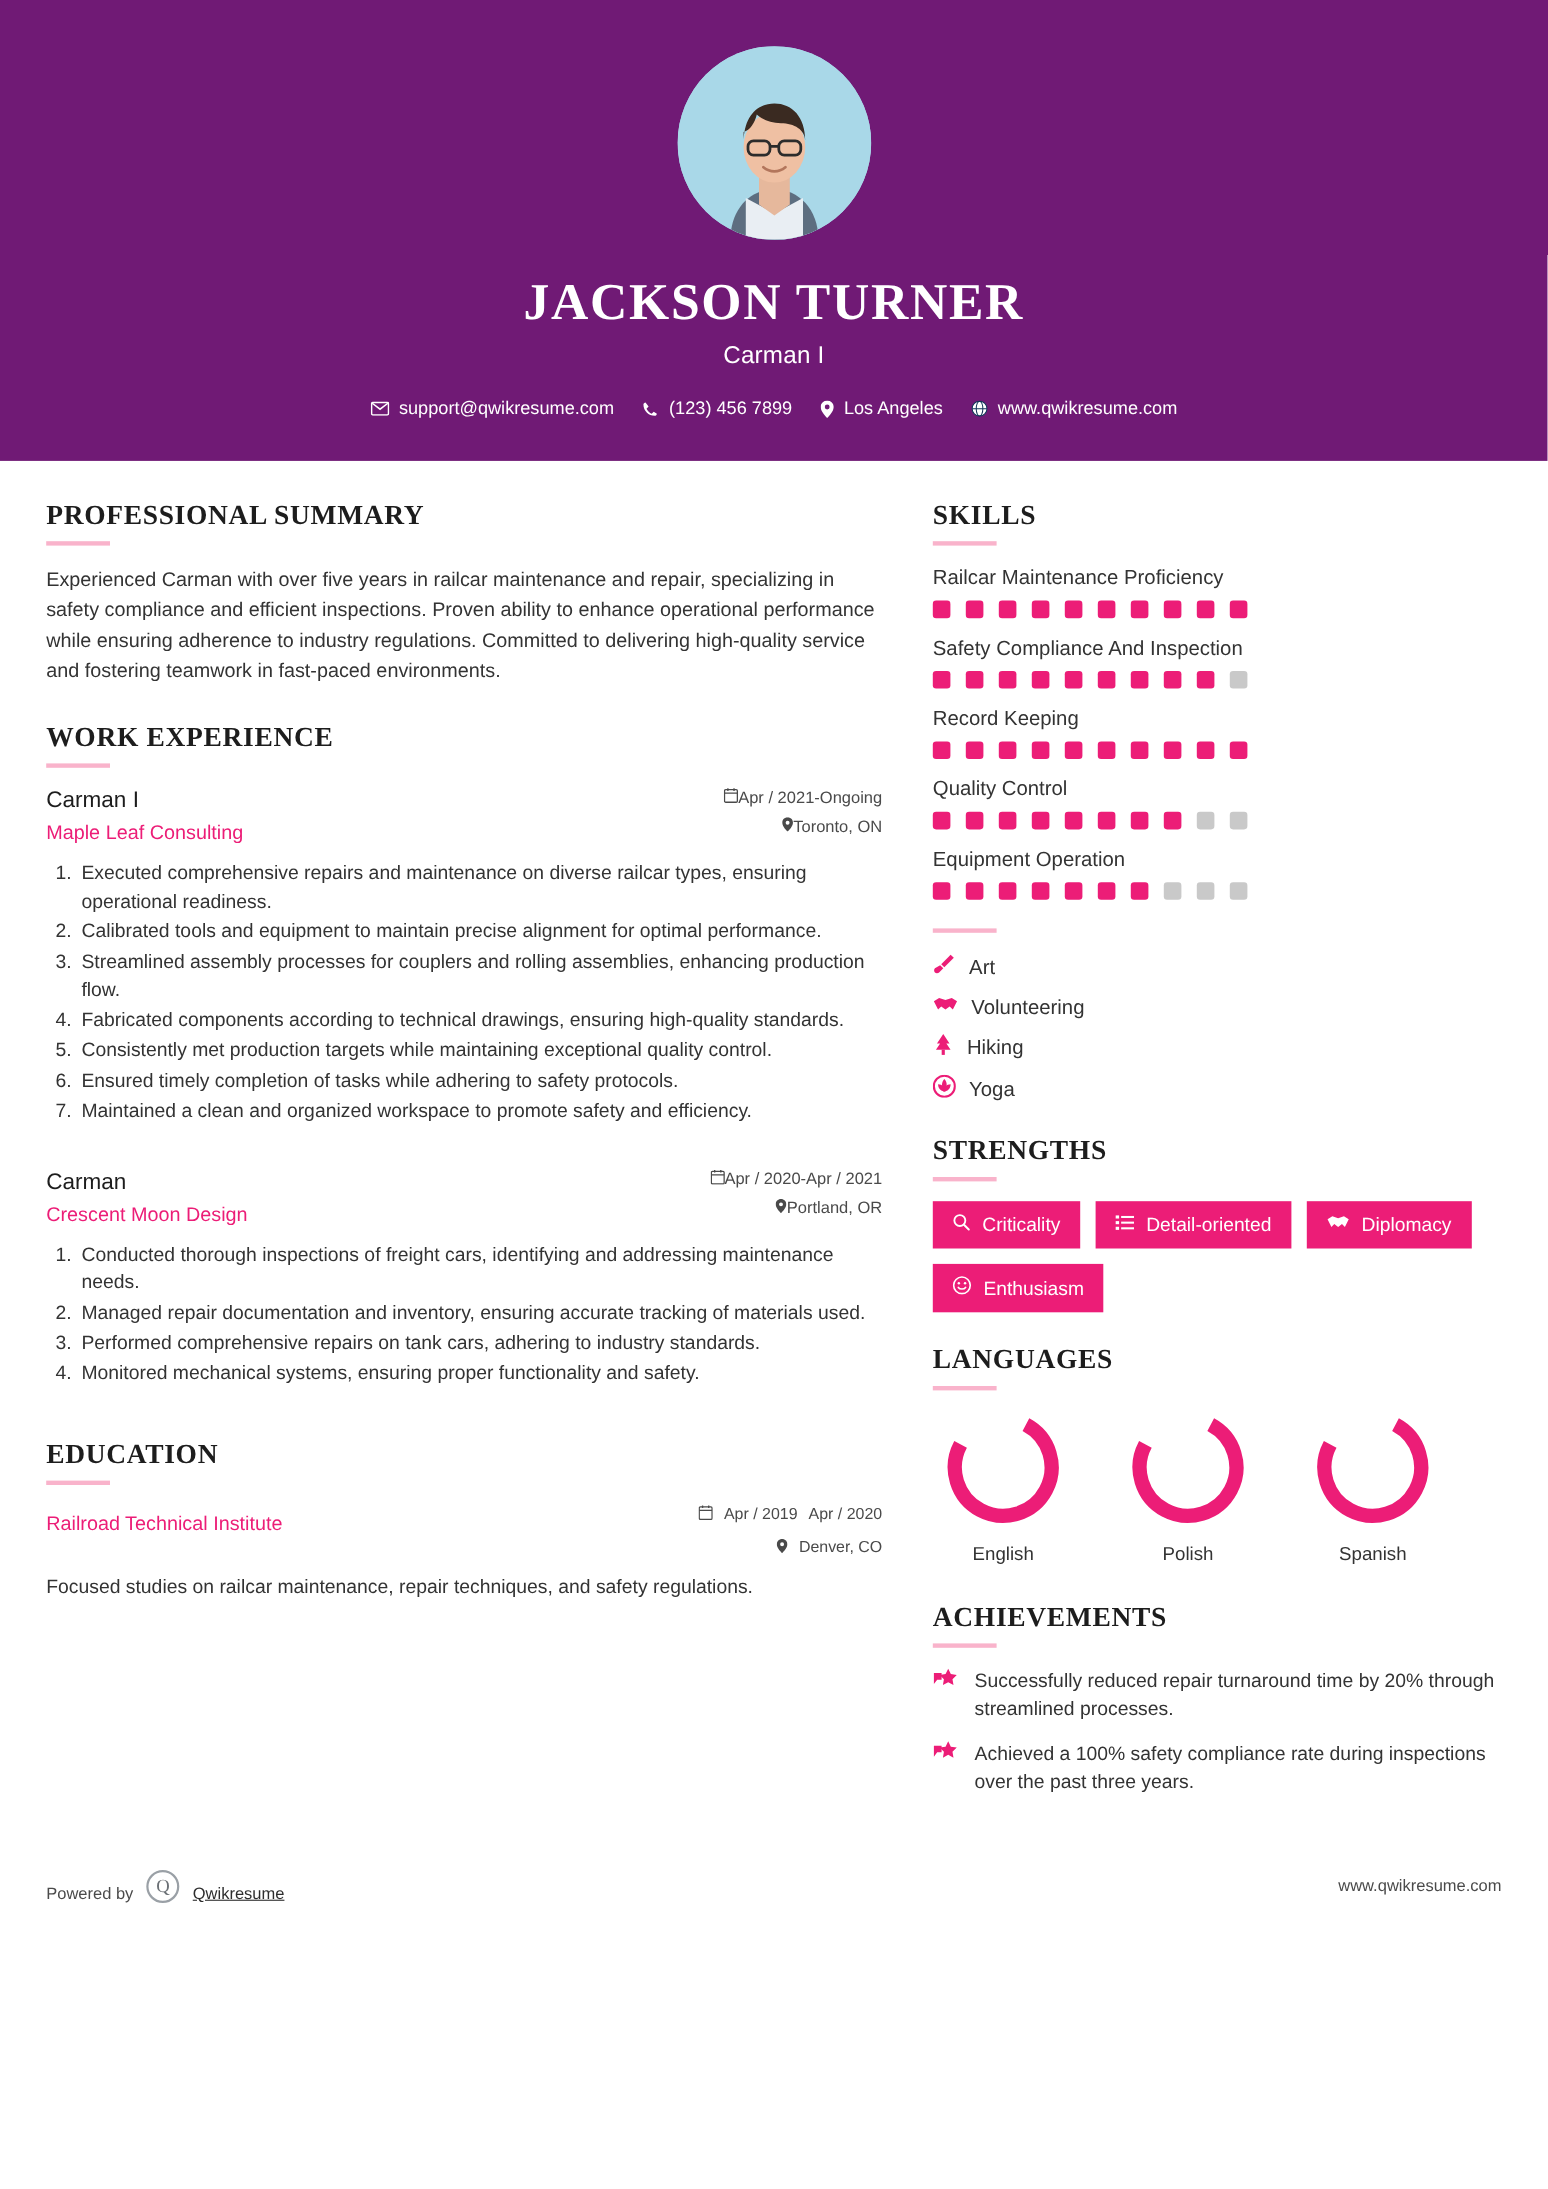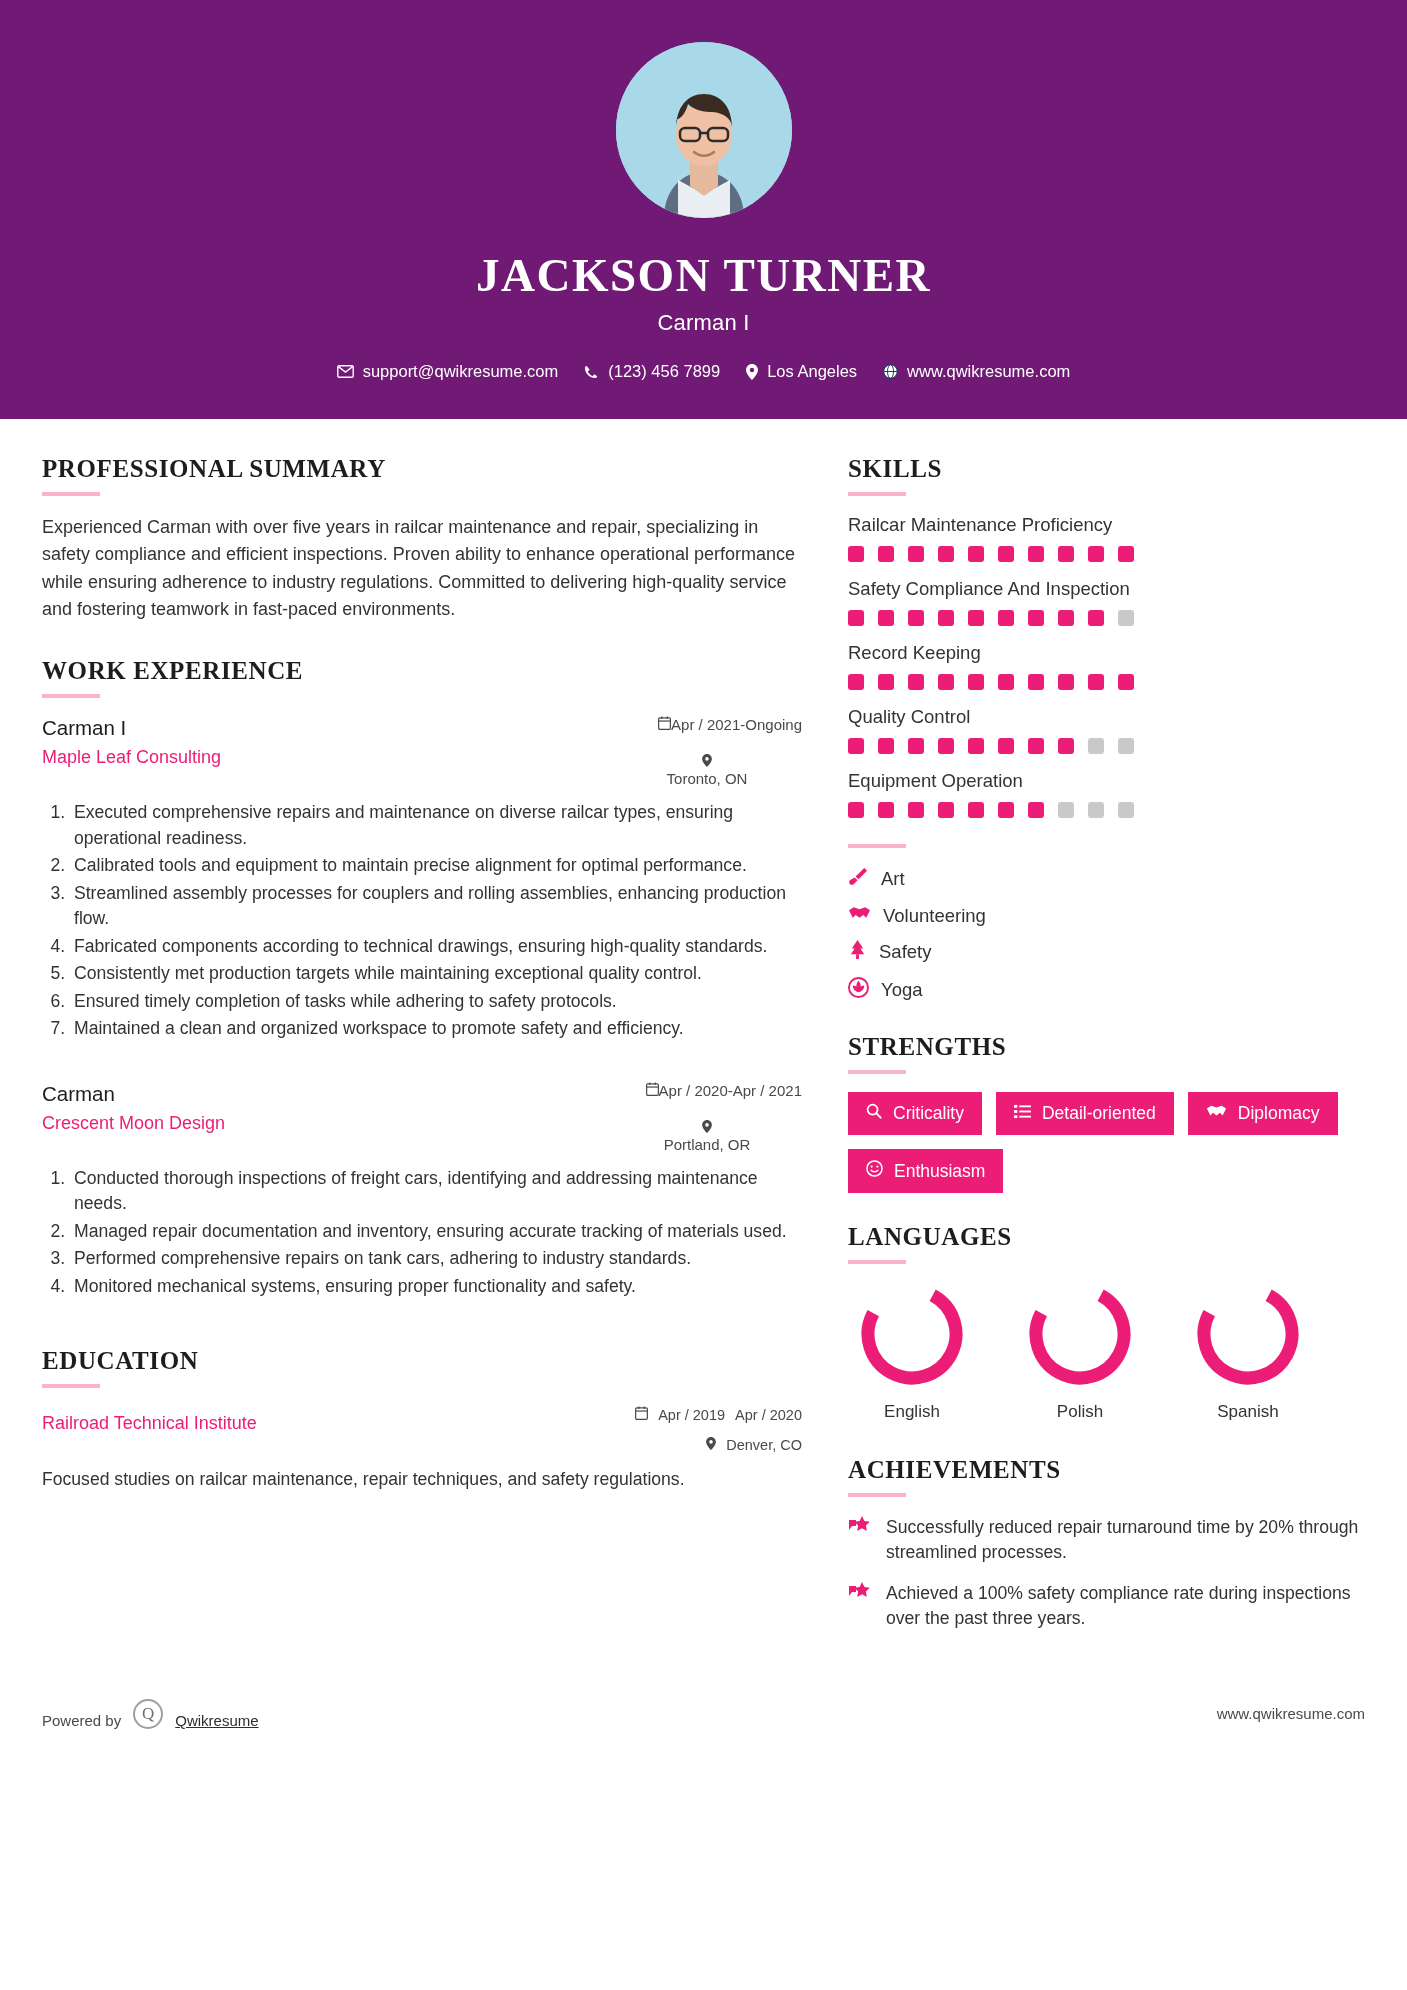--- a/index.html
+++ b/index.html
@@ -74,21 +74,21 @@
     font-size: 18px; line-height: 1.52; color: #333;
   }
 
   .block { margin-top: 34px; }
 
   .job-head { display: flex; justify-content: space-between; align-items: flex-start; }
   .job-title { font-size: 20.5px; color: #1d1d1d; font-weight: 400; }
   .job-company { color: #ec1d77; font-size: 18px; margin-top: 7px; }
   .job-meta { text-align: right; font-size: 15px; color: #4a4a4a; min-width: 190px; }
   .job-meta div { display: flex; align-items: center; justify-content: flex-end; gap: 0; }
-  .job-meta div + div { margin-top: 20px; flex-direction: column; }
+  .job-meta div + div { margin-top: 9px; }
 
   ol.duties {
     margin: 13px 0 0 0;
     padding-left: 28px;
     font-size: 17.6px;
     line-height: 1.45;
     color: #333;
   }
   ol.duties li { margin-bottom: 2px; padding-left: 4px; }
 
@@ -422,21 +422,21 @@
             </span>
             <span>Volunteering</span>
           </div>
           <div class="interest">
             <span>
               <svg width="19" height="21" viewBox="0 0 20 22">
                   <path d="M10 1l6 9h-3l4 6H3l4-6H4z" fill="#ec1d77"></path>
                   <rect x="8.5" y="16" width="3" height="5" fill="#ec1d77"></rect>
                 </svg>
             </span>
-            <span>Safety</span>
+            <span>Hiking</span>
           </div>
           <div class="interest">
             <span>
               <svg width="21" height="21" viewBox="0 0 22 22">
                   <circle cx="11" cy="11" r="10" fill="none" stroke="#ec1d77" stroke-width="2"></circle>
                   <path d="M11 4c3 3 3 8 0 11-3-3-3-8 0-11z" fill="#ec1d77"></path>
                   <path d="M5 9c4 0 7 3 7 7-4 0-7-3-7-7z" fill="#ec1d77"></path>
                   <path d="M17 9c-4 0-7 3-7 7 4 0 7-3 7-7z" fill="#ec1d77"></path>
                 </svg>
             </span>

